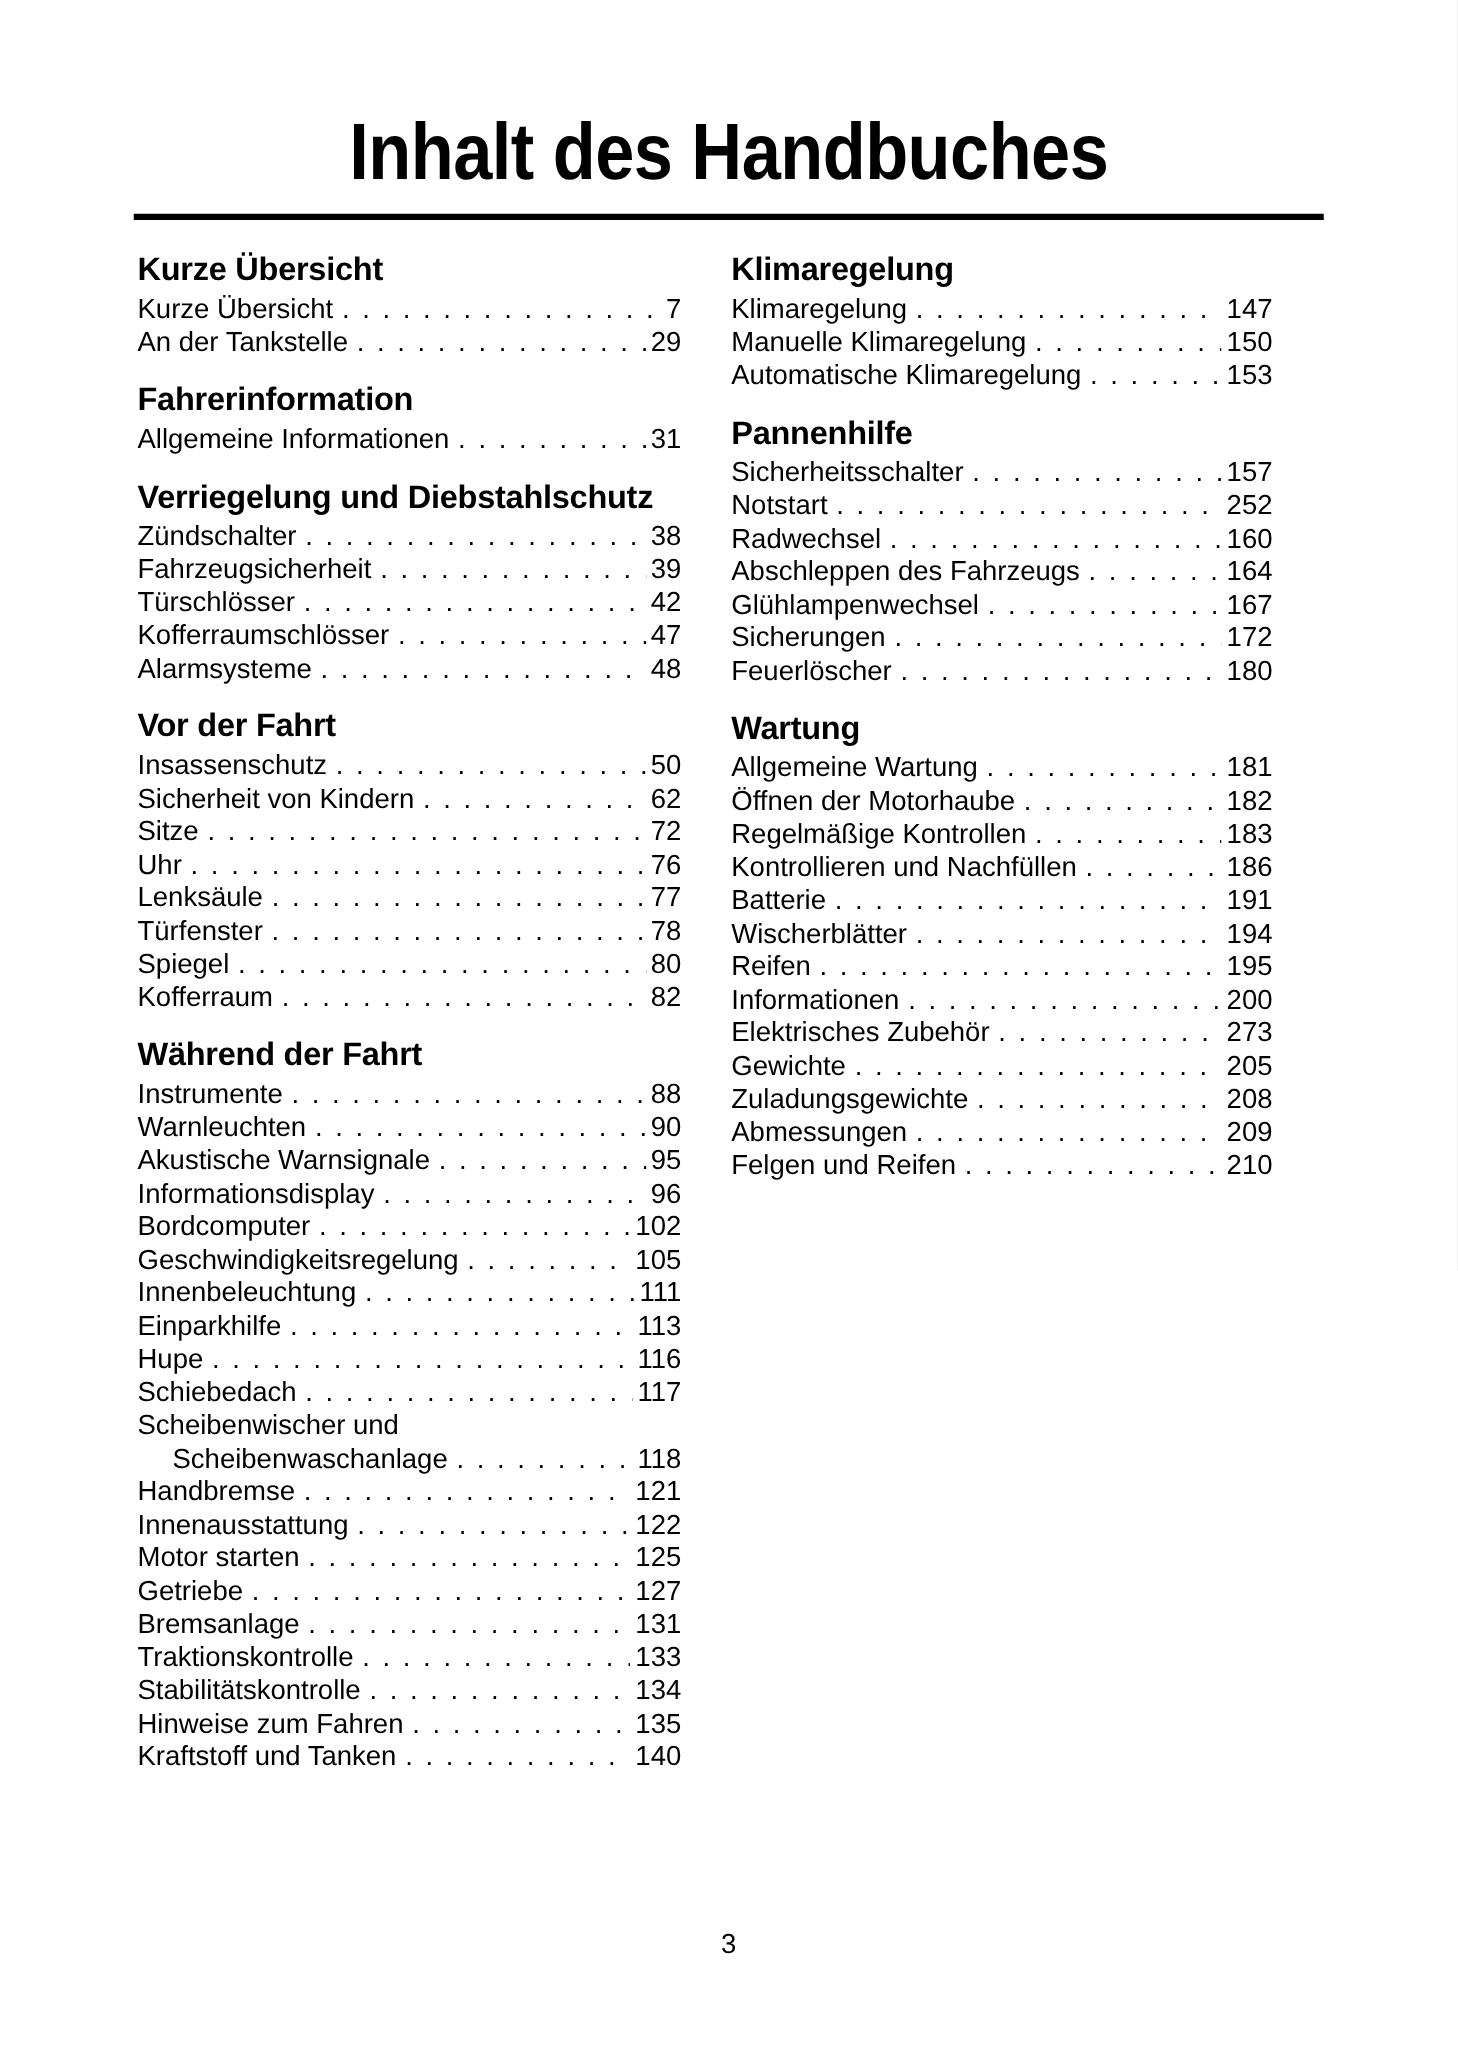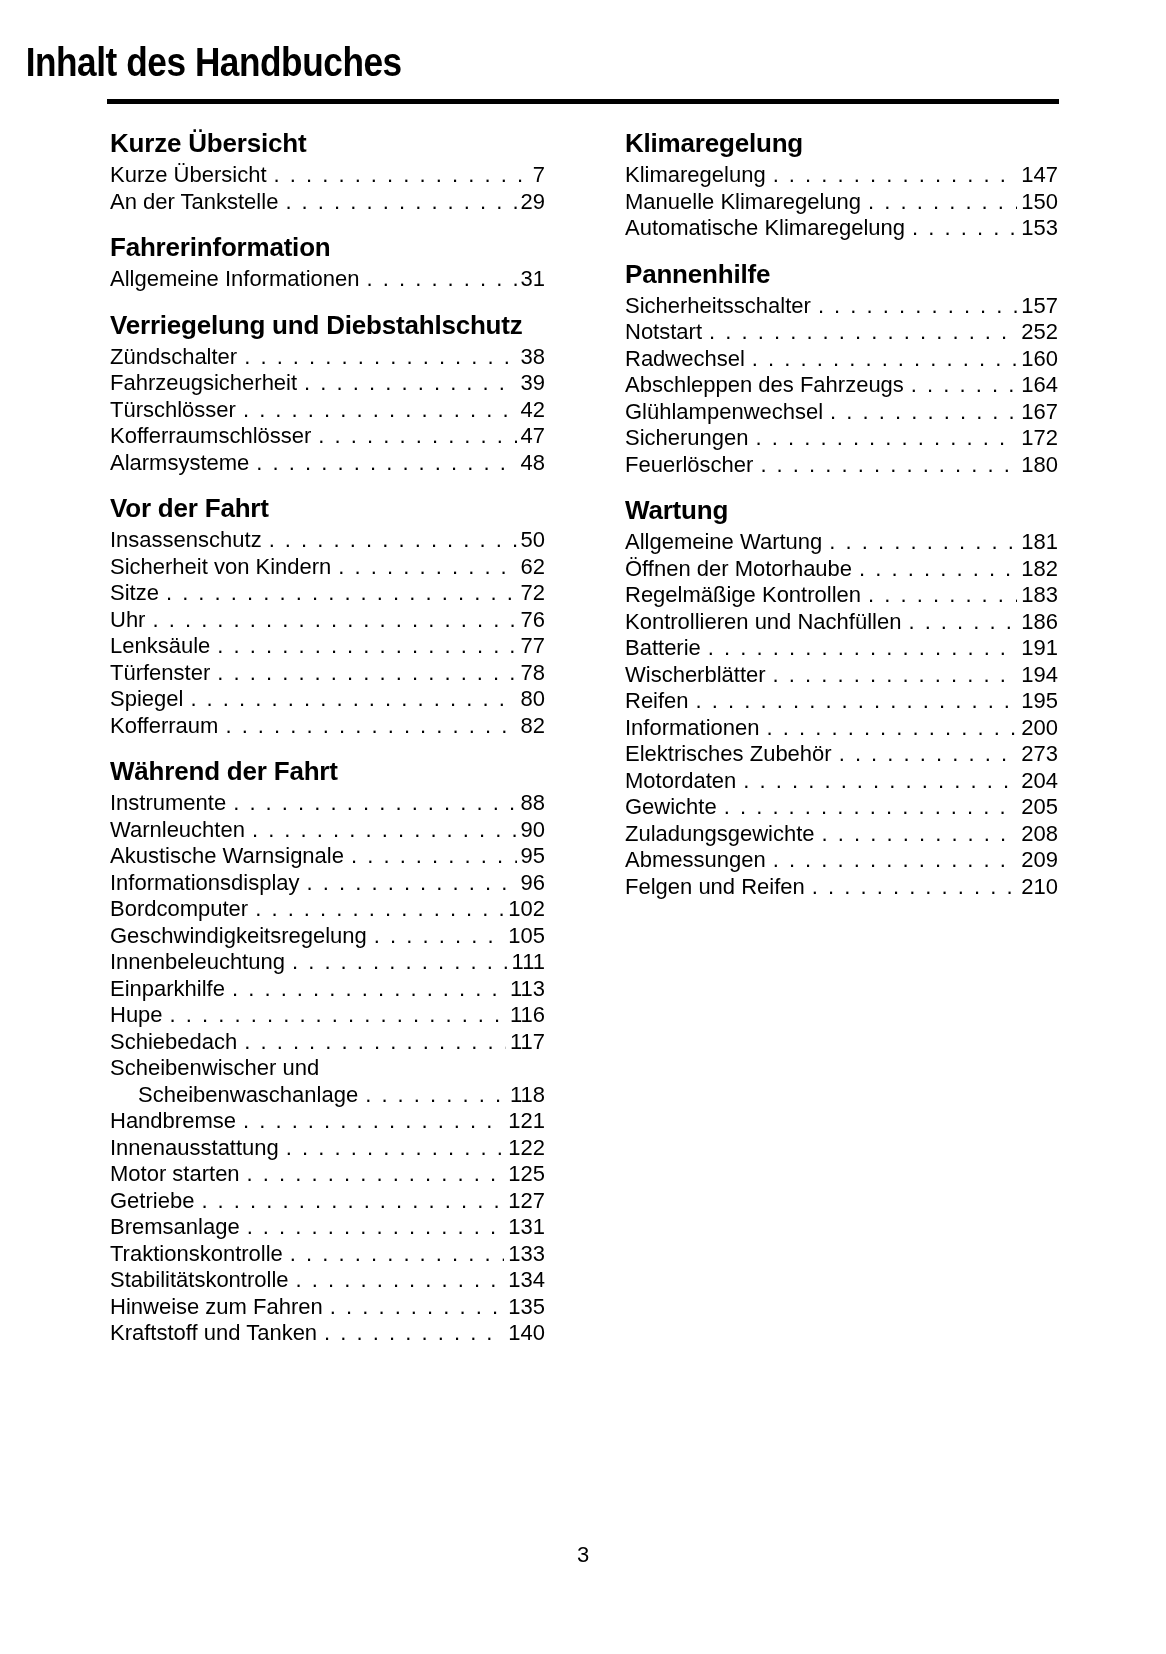--- a/index.html
+++ b/index.html
@@ -7,22 +7,23 @@
     position: relative;
     width: 1166px;
     height: 1654px;
     margin: 0 auto;
     background: #ffffff;
     color: #000000;
     font-family: "Liberation Sans", sans-serif;
     overflow: hidden;
   }
   .doc-title {
-    padding-top: 41px;
-    font-size: 40px;
+    padding-top: 88px;
+    text-align: center;
+    font-size: 64px;
     font-weight: 700;
     line-height: 1.05;
     white-space: nowrap;
   }
   .doc-title .squeeze {
     display: inline-block;
     transform: scaleX(0.88);
     transform-origin: center;
     letter-spacing: -0.5px;
   }
@@ -30,21 +31,21 @@
     width: 952px;
     height: 5px;
     background: #000;
     margin: 16px auto 0 auto;
     border: none;
   }
   .toc {
     display: flex;
     align-items: flex-start;
     padding: 24px 0 0 110px;
-    gap: 80px;
+    gap: 40px;
   }
   .toc-column { width: 435px; flex: 0 0 auto; }
   .toc-column.right { width: 433px; }
   .toc-section { margin: 0; }
   .toc-heading {
     font-size: 26px;
     font-weight: 700;
     margin: 17px 0 3px 0;
     white-space: nowrap;
     letter-spacing: -0.2px;
@@ -391,25 +392,20 @@
             <span class="toc-page">200</span>
           </div>
           <div class="toc-row">
             <span class="toc-label">Elektrisches Zubehör</span>
             <span class="toc-dots"></span>
             <span class="toc-page">273</span>
           </div>
         </div>
         <div class="toc-section">
           <div class="toc-row">
-            <span class="toc-label">Motordaten</span>
-            <span class="toc-dots"></span>
-            <span class="toc-page">204</span>
-          </div>
-          <div class="toc-row">
             <span class="toc-label">Gewichte</span>
             <span class="toc-dots"></span>
             <span class="toc-page">205</span>
           </div>
           <div class="toc-row">
             <span class="toc-label">Zuladungsgewichte</span>
             <span class="toc-dots"></span>
             <span class="toc-page">208</span>
           </div>
           <div class="toc-row">

